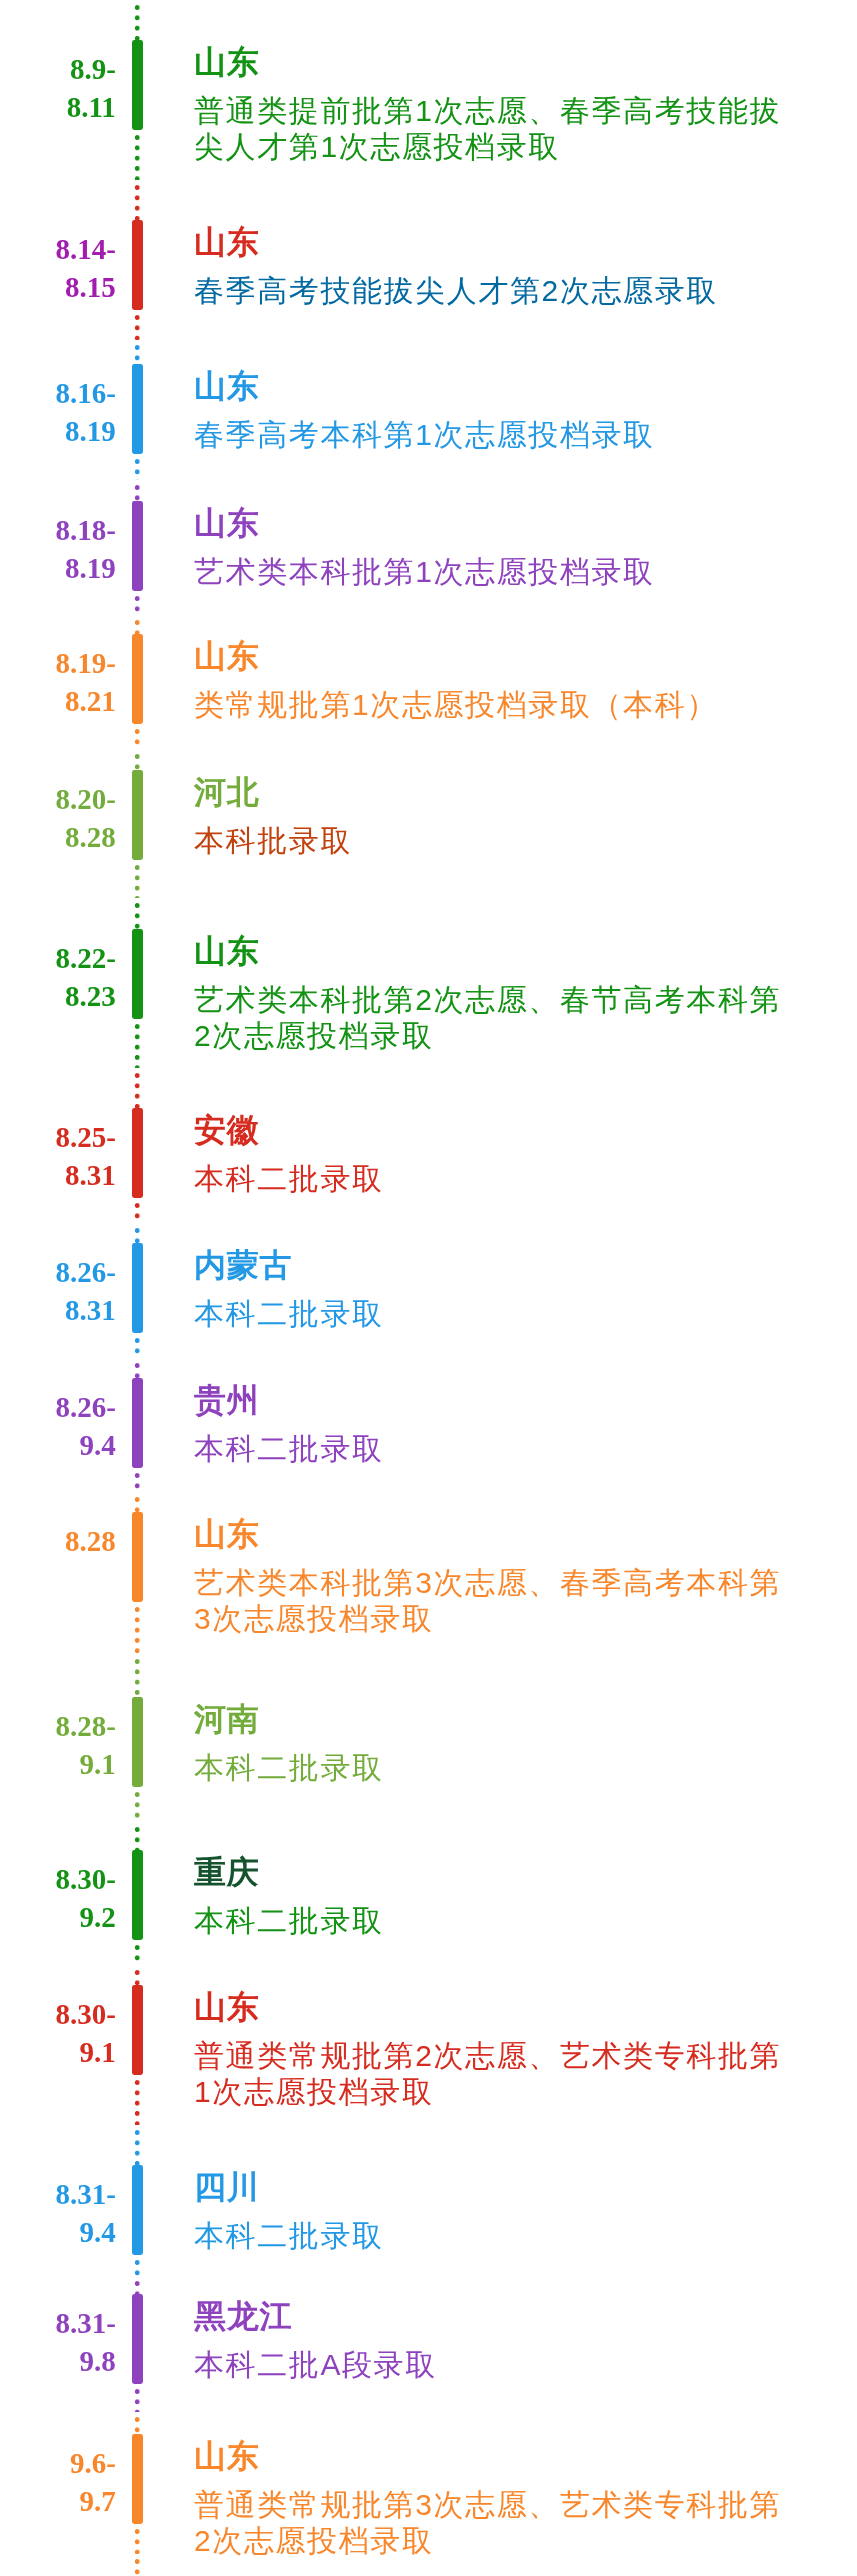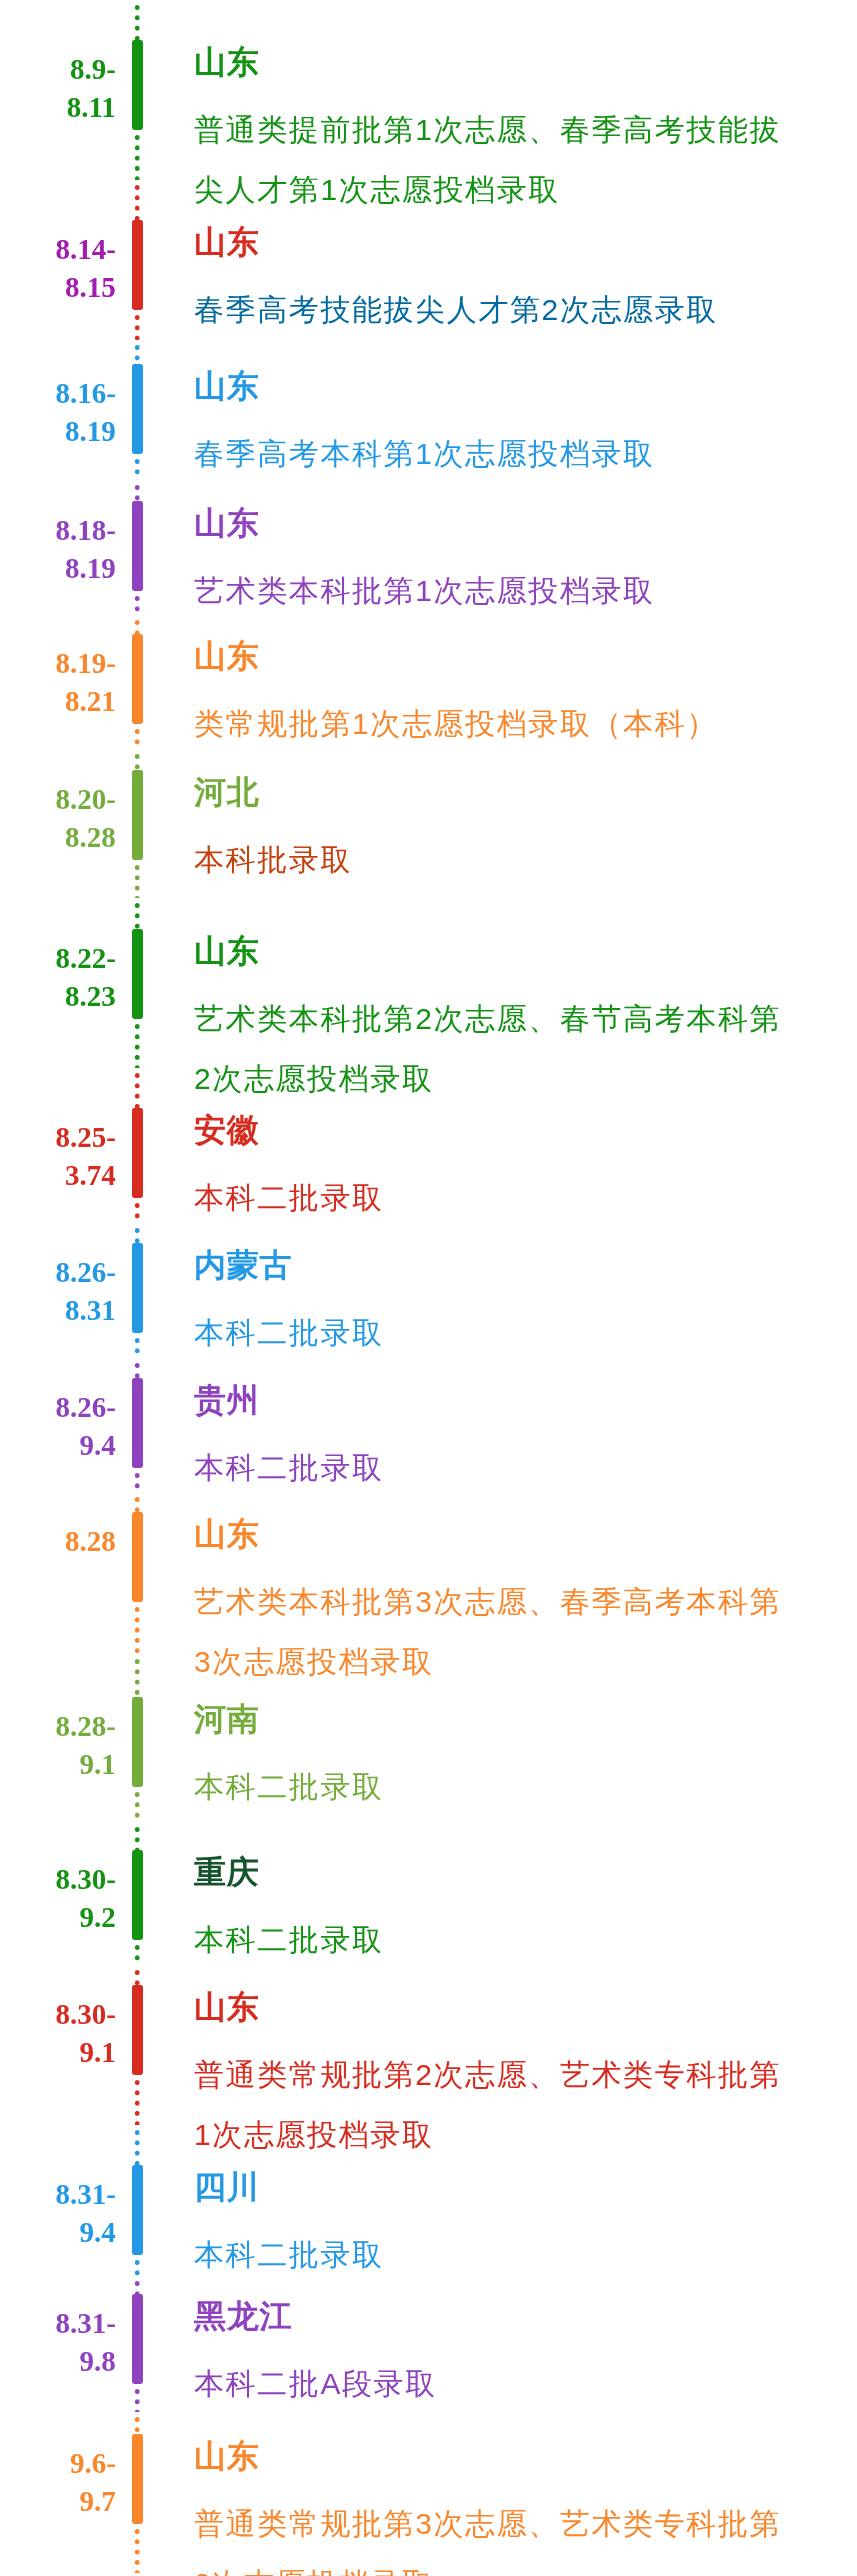--- a/index.html
+++ b/index.html
@@ -67,23 +67,23 @@
     padding-left: 38px;
   }
   .province {
     font-size: 32px;
     font-weight: 700;
     line-height: 41px;
     letter-spacing: 0.8px;
   }
   .desc {
     font-size: 30px;
-    line-height: 60px;
+    line-height: 36px;
     letter-spacing: 1.6px;
-    margin-top: 17px;
+    margin-top: 10px;
     white-space: pre-line;
   }
 </style>
 </head>
 <body>
 
 <div id="timeline-app">
   <div class="row lead" id="lead-row" style="height: 40px;">
     <div class="dates"></div>
     <div class="timeline">
@@ -195,21 +195,21 @@
       </div>
     </div>
     <div class="content">
       <div class="province" style="color: rgb(19, 146, 19);">山东</div>
       <div class="desc" style="color: rgb(19, 146, 19);">艺术类本科批第2次志愿、春节高考本科第
 2次志愿投档录取</div>
     </div>
   </div>
     <div class="row" style="height: 135px;">
     <div class="dates" style="color: rgb(214, 44, 31);">8.25-
-3.74</div>
+8.31</div>
     <div class="timeline">
       <div class="bar" style="background: rgb(214, 44, 31);"></div>
       <div class="connector">
         <div class="seg seg-top" style="--c: #D62C1F;"></div>
         <div class="seg seg-bottom" style="--c: #2398E4;"></div>
       </div>
     </div>
     <div class="content">
       <div class="province" style="color: rgb(214, 44, 31);">安徽</div>
       <div class="desc" style="color: rgb(214, 44, 31);">本科二批录取</div>

